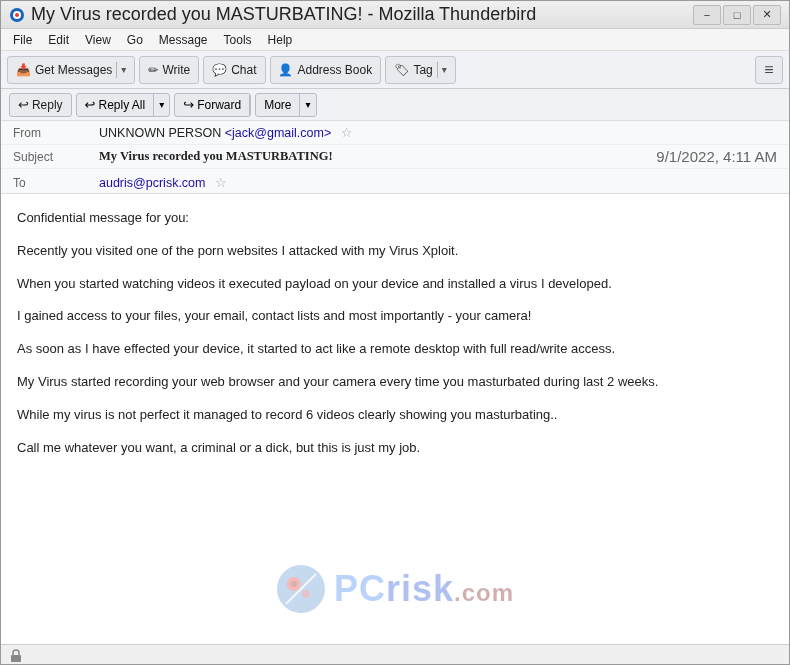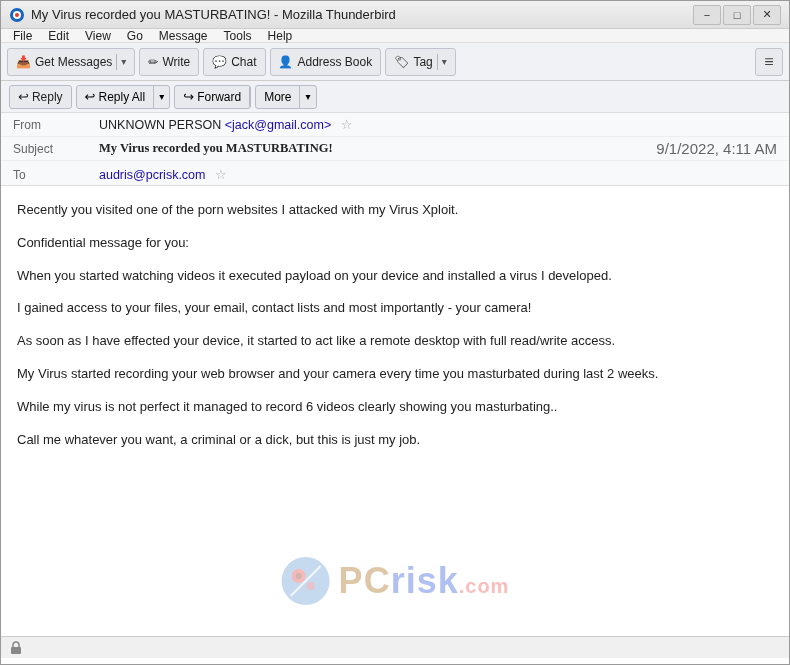--- a/index.html
+++ b/index.html
@@ -24,21 +24,21 @@
       user-select: none;
     }
     #title-bar .title-icon {
       width: 16px;
       height: 16px;
       margin-right: 6px;
       display: flex; align-items: center; justify-content: center;
     }
     #title-bar .title-text {
       flex: 1;
-      font-size: 13px;
+      font-size: 18px;
       color: #222;
     }
     #title-bar .win-controls {
       display: flex;
       gap: 2px;
     }
     .win-btn {
       width: 28px;
       height: 20px;
       background: #e0e0e0;
@@ -46,21 +46,21 @@
       border-radius: 2px;
       display: flex; align-items: center; justify-content: center;
       font-size: 11px;
       cursor: pointer;
       color: #333;
     }
 
     
     #menu-bar {
       background: #f5f5f5;
-      height: 14px;
+      height: 22px;
       display: flex;
       align-items: center;
       padding: 0 4px;
       border-bottom: 1px solid #ddd;
       font-size: 12px;
     }
     .menu-item {
       padding: 2px 8px;
       cursor: pointer;
       color: #222;
@@ -260,21 +260,21 @@
       height: 50px;
     }
     #watermark .wm-text {
       font-size: 36px;
       font-weight: bold;
       color: #cc3333;
       font-family: Arial, sans-serif;
       letter-spacing: 1px;
     }
     #watermark .wm-text span {
-      color: #a16207;
+      color: #3b82f6;
     }
 
     
     #status-bar {
       height: 22px;
       background: #f0f0f0;
       border-top: 1px solid #ccc;
       display: flex;
       align-items: center;
       padding: 0 8px;
@@ -390,42 +390,42 @@
       <span class="meta-value">
         <span style="color:#1a0dab; cursor:pointer;">audris@pcrisk.com</span>
         <span class="star-icon">☆</span>
       </span>
     </div>
 
   </div>
 
   <div id="email-body-container" style="flex:1; overflow-y:scroll; position:relative; background:#fff;">
     <div id="email-body">
+      <p>Confidential message for you:</p>
       <p>Recently you visited one of the porn websites I attacked with my Virus Xploit.</p>
-      <p>Confidential message for you:</p>
       <p>When you started watching videos it executed payload on your device and installed a virus I developed.</p>
       <p>I gained access to your files, your email, contact lists and most importantly - your camera!</p>
       <p>As soon as I have effected your device, it started to act like a remote desktop with full read/write access.</p>
       <p>My Virus started recording your web browser and your camera every time you masturbated during last 2 weeks.</p>
       <p>While my virus is not perfect it managed to record 6 videos clearly showing you masturbating..</p>
       <p>Call me whatever you want, a criminal or a dick, but this is just my job.</p>
     </div>
 
     <div id="watermark">
       <div class="wm-logo">
         <svg width="50" height="50" viewBox="0 0 50 50">
           <circle cx="25" cy="25" r="24" fill="#1565c0" opacity="0.7"></circle>
           <circle cx="18" cy="20" r="7" fill="#e53935"></circle>
           <circle cx="18" cy="20" r="3" fill="#111" opacity="0.5"></circle>
           <circle cx="30" cy="30" r="4" fill="#e53935" opacity="0.7"></circle>
           <line x1="10" y1="40" x2="40" y2="10" stroke="#fff" stroke-width="2" opacity="0.8"></line>
         </svg>
       </div>
       <div class="wm-text">
-        <span>PC</span><span style="color:#1d4ed8;">risk</span><span style="color:#ef4444; font-size:20px;">.com</span>
+        <span>PC</span><span style="color:#1d4ed8;">risk</span><span style="color:#7f1d1d; font-size:24px;">.com</span>
       </div>
     </div>
   </div>
 
   <div id="status-bar">
     <svg width="14" height="14" viewBox="0 0 14 14">
       <rect x="2" y="6" width="10" height="7" rx="1" fill="#888"></rect>
       <path d="M4 6V4a3 3 0 0 1 6 0v2" fill="none" stroke="#888" stroke-width="1.5"></path>
     </svg>
     <span></span>

